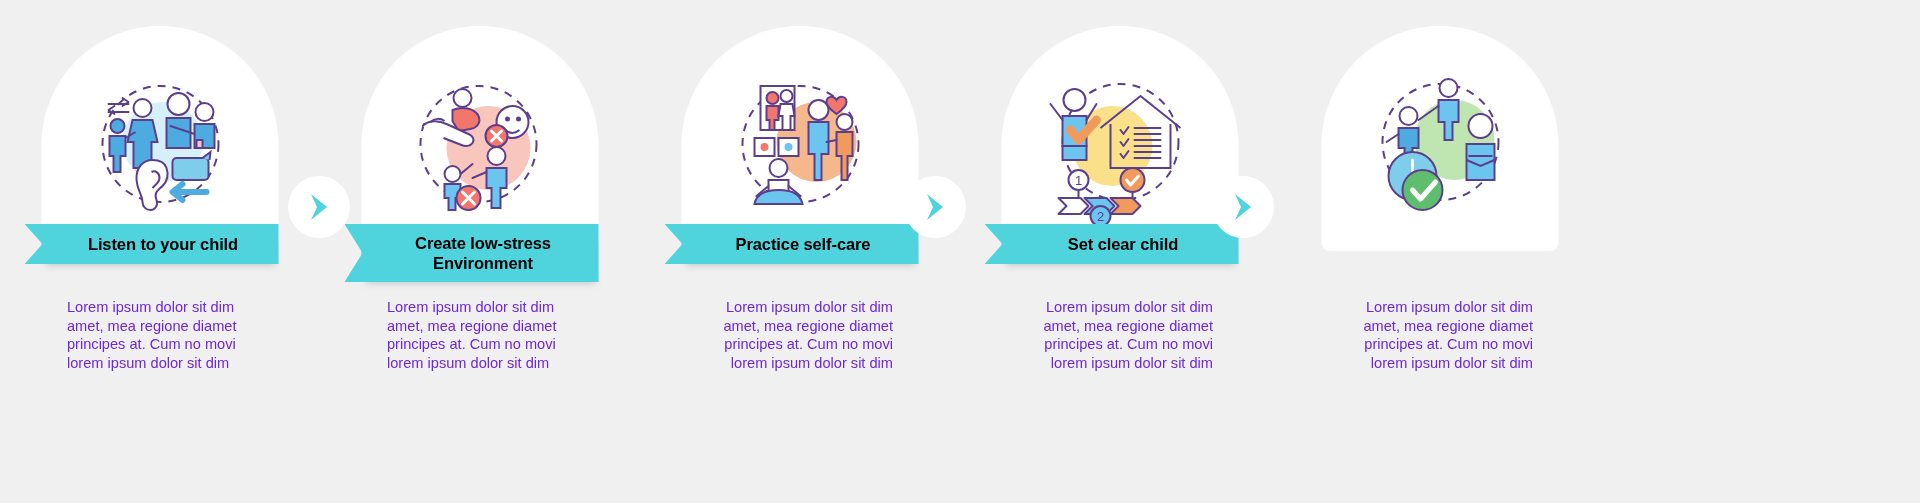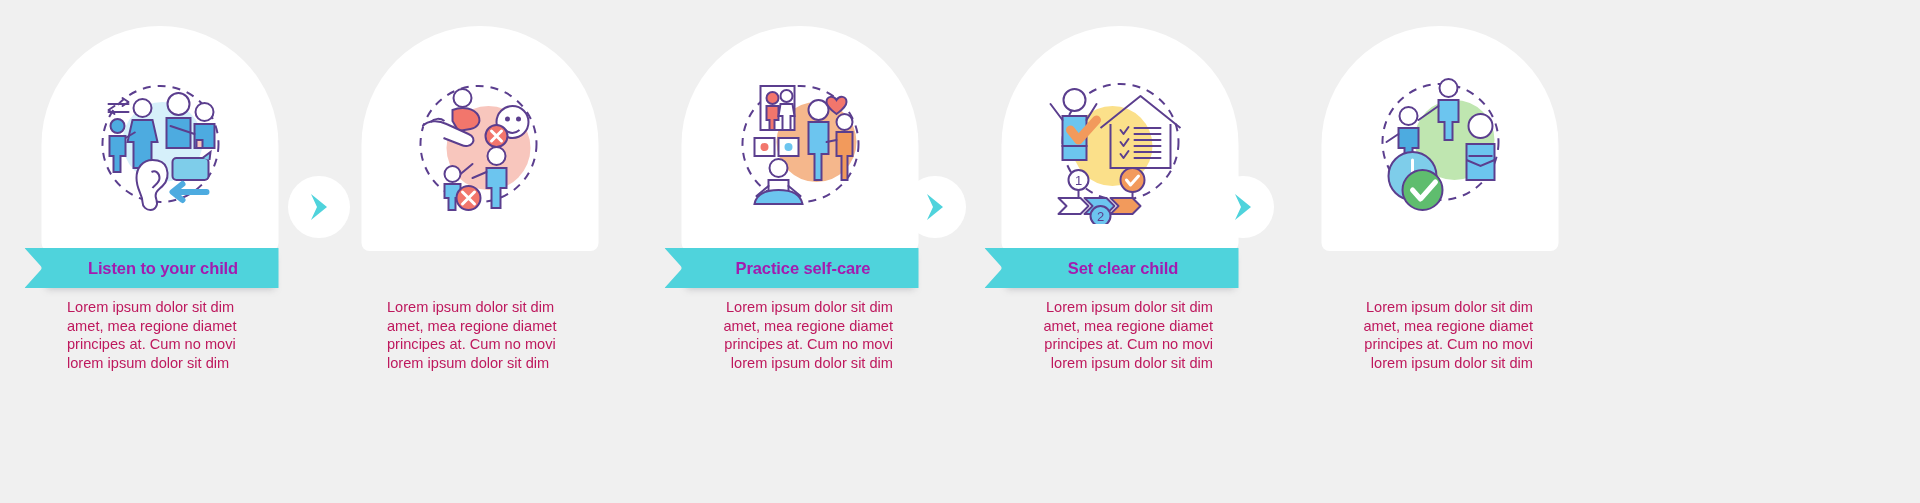--- a/index.html
+++ b/index.html
@@ -42,27 +42,27 @@
     left: 50%;
     top: 118px;
     transform: translate(-50%, -50%);
     width: 160px; height: 160px;
   }
   .illus-wrap svg { display: block; width: 160px; height: 160px; }
 
   
   .banner {
     position: absolute;
-    top: 248px;
+    top: 224px;
     left: 50%;
     transform: translateX(-50%);
     width: 237px;
     min-height: 40px;
     background: #4fd3dc;
-    color: #a21caf;
+    color: #000000;
     font-weight: bold;
     font-size: 16.5px;
     line-height: 20px;
     letter-spacing: -0.1px;
     display: flex;
     align-items: center;
     justify-content: center;
     text-align: center;
     padding: 9px 10px 9px 16px;
     box-shadow: 0 5px 7px -4px rgba(120,120,130,0.38);
@@ -87,21 +87,21 @@
     clip-path: polygon(0 0, 100% 50%, 0 100%);
   }
 
   
   .body-text {
     position: absolute;
     top: 298px;
     left: 50%;
     transform: translateX(-50%);
     width: 186px;
-    color: #be185d;
+    color: #6d28d9;
     font-size: 14.6px;
     line-height: 18.6px;
   }
   .step.s1 .body-text, .step.s2 .body-text { text-align: left; }
   .step.s3 .body-text, .step.s4 .body-text, .step.s5 .body-text { text-align: right; }
 
   
   .connector {
     position: absolute;
     top: 176px;
@@ -186,20 +186,25 @@
             <path d="M86 108l-14 6" fill="none" stroke="#5b3e8e" stroke-width="2" stroke-linecap="round"></path>
             <path d="M72 100l-12 10" fill="none" stroke="#5b3e8e" stroke-width="2" stroke-linecap="round"></path>
 
             <circle cx="52" cy="110" r="8" fill="#fff" stroke="#5b3e8e" stroke-width="2"></circle>
             <path d="M44 120h16v14h-5v12h-7v-12h-4z" fill="#6cc5ef" stroke="#5b3e8e" stroke-width="2"></path>
 
             <circle cx="68" cy="134" r="12" fill="#f2766c" stroke="#5b3e8e" stroke-width="2"></circle>
             <path d="M62 128l12 12M74 128l-12 12" stroke="#fff" stroke-width="3" stroke-linecap="round"></path>
           </svg>
         </div>
+      </div>
+      <div class="banner two-line">
+        <span>
+          <span>Create low-stress</span><br><span>Environment</span>
+        </span>
       </div>
       <div class="body-text">Lorem ipsum dolor sit dim amet, mea regione diamet principes at. Cum no movi lorem ipsum dolor sit dim</div>
     </div>
 
     <div class="step s3">
       <div class="arch">
         <div class="illus-wrap">
           <svg viewBox="0 0 160 160">
             <circle cx="80" cy="80" r="58" fill="none" stroke="#5b3e8e" stroke-width="2" stroke-dasharray="8 7"></circle>
             <circle cx="96" cy="78" r="40" fill="#f5b78c"></circle>

